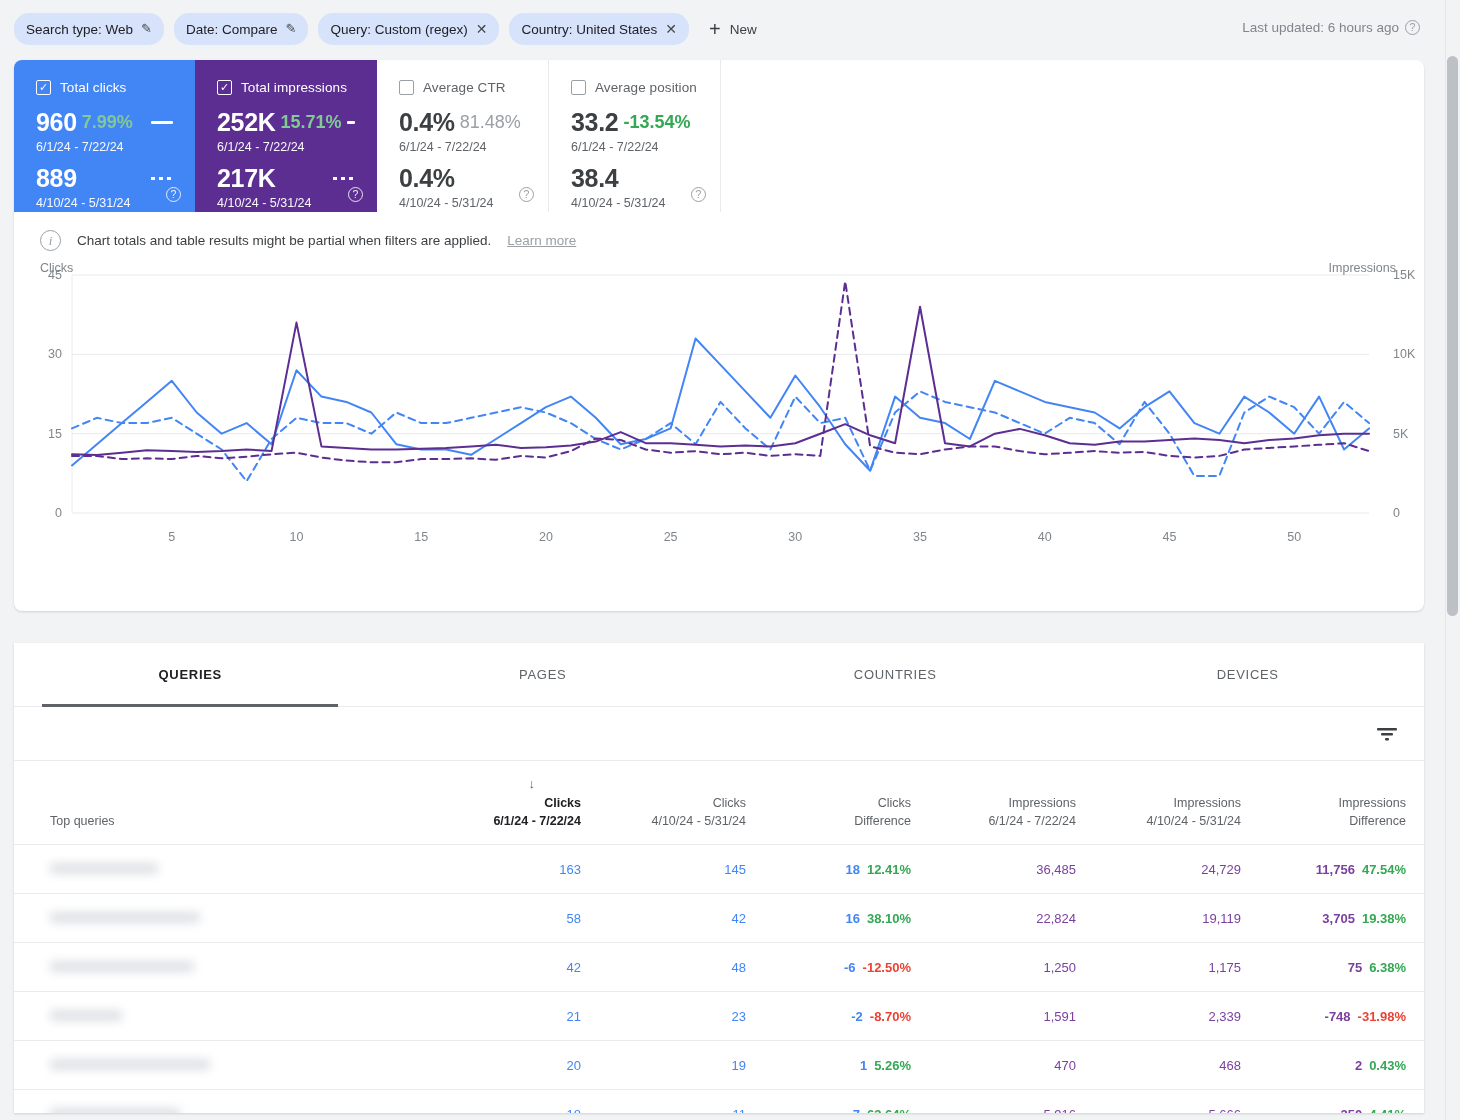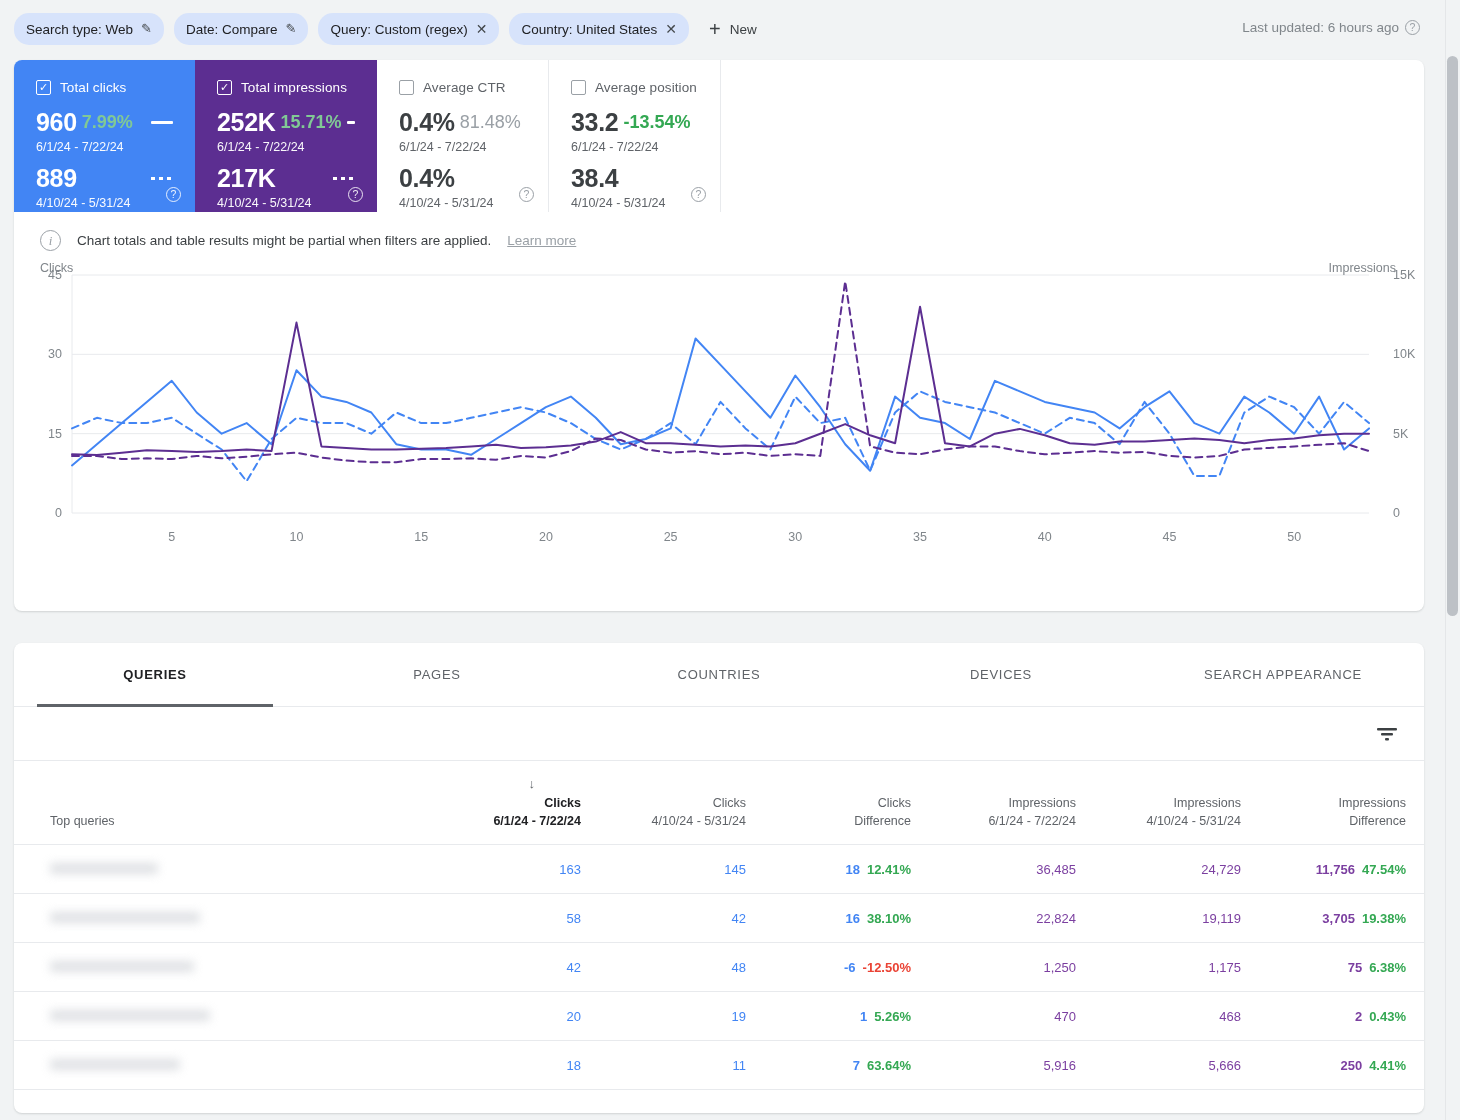--- a/index.html
+++ b/index.html
@@ -100,21 +100,21 @@
     font-size: 13px; font-style: italic; color: #9aa0a6; font-family: "Liberation Serif", serif;
   }
   .learn { color: #9aa0a6; text-decoration: underline; cursor: pointer; }
 
   .plotwrap { position: relative; margin-top: 14px; height: 310px; }
   .axlabel { position: absolute; font-size: 12.5px; color: #80868b; }
 
   
   .tablecard {
     position: absolute; left: 14px; top: 643px; width: 1410px; height: 470px;
-    background: #fff; border-radius: 8px; box-shadow: 0 1px 2px rgba(60,64,67,.18);
+    background: #fff; border-radius: 0; box-shadow: 0 1px 2px rgba(60,64,67,.18);
     overflow: hidden;
   }
   .tabs { display: flex; height: 64px; border-bottom: 1px solid #e8eaed; }
   .tab {
     flex: 1; display: flex; align-items: center; justify-content: center;
     font-size: 13px; letter-spacing: .7px; color: #5f6368; cursor: pointer;
     position: relative;
   }
   .tab.active { color: #202124; font-weight: bold; }
   .tab.active::after {
@@ -319,23 +319,20 @@
         </div>
         <div class="tab">
           <span>PAGES</span>
         </div>
         <div class="tab">
           <span>COUNTRIES</span>
         </div>
         <div class="tab">
           <span>DEVICES</span>
         </div>
-        <div class="tab">
-          <span>SEARCH APPEARANCE</span>
-        </div>
       </div>
     <div class="toolbar">
       <svg class="funnel" viewBox="0 0 22 16">
         <rect x="1" y="2" width="20" height="2.6" rx="1" fill="#3c4043"></rect>
         <rect x="5" y="7" width="12" height="2.6" rx="1" fill="#3c4043"></rect>
         <rect x="9" y="12" width="4" height="2.6" rx="1" fill="#3c4043"></rect>
       </svg>
     </div>
     <table>
       <thead>
@@ -388,20 +385,29 @@
           <tr>
             <td class="qcell"><span class="blurq" style="width:144px"></span></td>
             <td class="c-blue">42</td>
             <td class="c-blue">48</td>
             <td class="diff"><b class="c-blue">-6</b><span class="pct c-red">-12.50%</span></td>
             <td class="c-purple">1,250</td>
             <td class="c-purple">1,175</td>
             <td class="diff"><b class="c-purple">75</b><span class="pct c-green">6.38%</span></td>
           </tr>
           <tr>
+            <td class="qcell"><span class="blurq" style="width:72px"></span></td>
+            <td class="c-blue">21</td>
+            <td class="c-blue">23</td>
+            <td class="diff"><b class="c-blue">-2</b><span class="pct c-red">-8.70%</span></td>
+            <td class="c-purple">1,591</td>
+            <td class="c-purple">2,339</td>
+            <td class="diff"><b class="c-purple">-748</b><span class="pct c-red">-31.98%</span></td>
+          </tr>
+          <tr>
             <td class="qcell"><span class="blurq" style="width:160px"></span></td>
             <td class="c-blue">20</td>
             <td class="c-blue">19</td>
             <td class="diff"><b class="c-blue">1</b><span class="pct c-green">5.26%</span></td>
             <td class="c-purple">470</td>
             <td class="c-purple">468</td>
             <td class="diff"><b class="c-purple">2</b><span class="pct c-green">0.43%</span></td>
           </tr>
           <tr>
             <td class="qcell"><span class="blurq" style="width:130px"></span></td>

